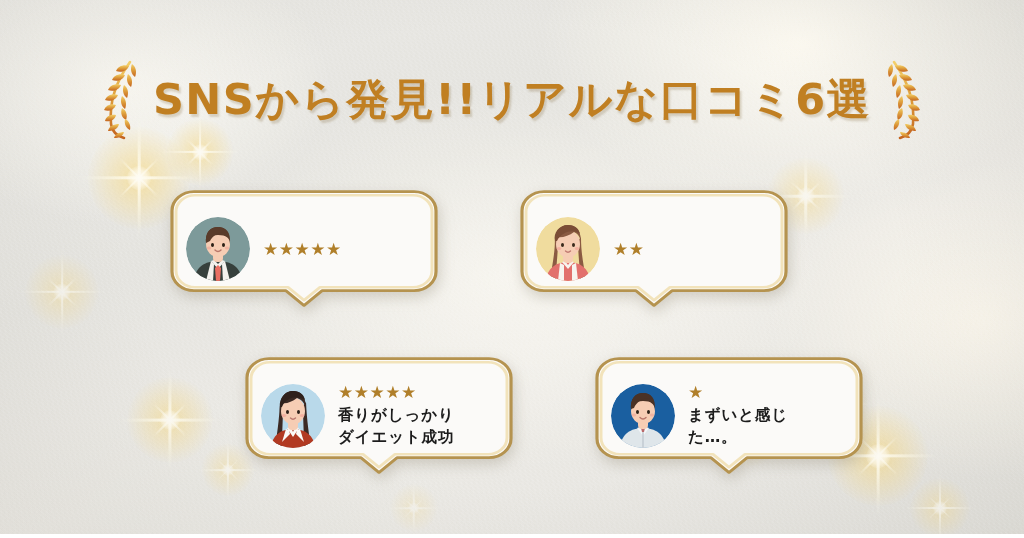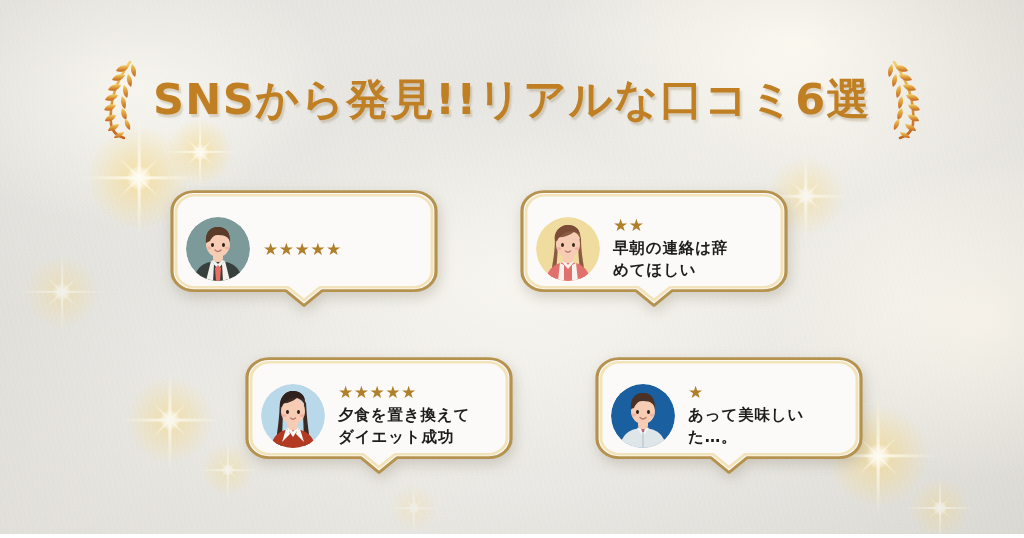--- a/index.html
+++ b/index.html
@@ -389,22 +389,20 @@
           <path d="M19 24 C17 16 23 8 32 8 C38 8 43 11 44 17 C38 12 26 14 21 24 Z" fill="#7b4d36"></path>
           <ellipse cx="26.5" cy="28" rx="1.5" ry="2" fill="#3a2a1c"></ellipse>
           <ellipse cx="37.5" cy="28" rx="1.5" ry="2" fill="#3a2a1c"></ellipse>
           <ellipse cx="23" cy="31.5" rx="2.2" ry="1.6" fill="#f3a79a" opacity=".75"></ellipse>
           <ellipse cx="41" cy="31.5" rx="2.2" ry="1.6" fill="#f3a79a" opacity=".75"></ellipse>
           <path d="M29.5 34 Q32 36.5 34.5 34" stroke="#c07a72" stroke-width="1.4" fill="none" stroke-linecap="round"></path>
         </svg>
       </div>
       <div class="review-body">
         <div class="stars">★★</div>
-        <div class="review-text">早朝の連絡は辞
-めてほしい</div>
       </div>
     </div>
   </div>
 
   <div class="card" id="card-3">
     <div class="frame">
       <svg viewBox="0 0 268 136" preserveAspectRatio="none">
         <path d="M24 2 H244 A22 22 0 0 1 266 24 V94 A22 22 0 0 1 244 116 H152 L134 133 L116 116 H24 A22 22 0 0 1 2 94 V24 A22 22 0 0 1 24 2 Z" fill="#fbfaf8" stroke="#b5934f" stroke-width="3.2" stroke-linejoin="round"></path>
         <path d="M25 6 H243 A19 19 0 0 1 262 25 V93 A19 19 0 0 1 243 112 H150 L134 127 L118 112 H25 A19 19 0 0 1 6 93 V25 A19 19 0 0 1 25 6 Z" fill="none" stroke="#f2e3bb" stroke-width="3" stroke-linejoin="round"></path>
       </svg>
@@ -425,21 +423,21 @@
           <path d="M19 23 C18 14 24 7 32 7 C38 7 43 10 44 16 C37 11 25 13 21 23 Z" fill="#2f211c"></path>
           <ellipse cx="26.5" cy="28" rx="1.5" ry="2" fill="#2b1f18"></ellipse>
           <ellipse cx="37.5" cy="28" rx="1.5" ry="2" fill="#2b1f18"></ellipse>
           <ellipse cx="23" cy="31.5" rx="2.2" ry="1.6" fill="#f2a698" opacity=".75"></ellipse>
           <ellipse cx="41" cy="31.5" rx="2.2" ry="1.6" fill="#f2a698" opacity=".75"></ellipse>
           <path d="M29.5 34 Q32 36.5 34.5 34" stroke="#bb7a70" stroke-width="1.4" fill="none" stroke-linecap="round"></path>
         </svg>
       </div>
       <div class="review-body">
         <div class="stars">★★★★★</div>
-        <div class="review-text">夕食を置き換えて
+        <div class="review-text">香りがしっかり
 ダイエット成功</div>
       </div>
     </div>
   </div>
 
   <div class="card" id="card-4">
     <div class="frame">
       <svg viewBox="0 0 268 136" preserveAspectRatio="none">
         <path d="M24 2 H244 A22 22 0 0 1 266 24 V94 A22 22 0 0 1 244 116 H152 L134 133 L116 116 H24 A22 22 0 0 1 2 94 V24 A22 22 0 0 1 24 2 Z" fill="#fbfaf8" stroke="#b5934f" stroke-width="3.2" stroke-linejoin="round"></path>
         <path d="M25 6 H243 A19 19 0 0 1 262 25 V93 A19 19 0 0 1 243 112 H150 L134 127 L118 112 H25 A19 19 0 0 1 6 93 V25 A19 19 0 0 1 25 6 Z" fill="none" stroke="#f2e3bb" stroke-width="3" stroke-linejoin="round"></path>
@@ -459,19 +457,19 @@
           <path d="M20 25 C19 15 25 9 32 9 C36 9 40 11 42 15 C35 13 26 16 23 24 Z" fill="#4a3226"></path>
           <ellipse cx="26.5" cy="28" rx="1.5" ry="2" fill="#2b2016"></ellipse>
           <ellipse cx="37.5" cy="28" rx="1.5" ry="2" fill="#2b2016"></ellipse>
           <ellipse cx="23" cy="31" rx="2.2" ry="1.6" fill="#f0a898" opacity=".7"></ellipse>
           <ellipse cx="41" cy="31" rx="2.2" ry="1.6" fill="#f0a898" opacity=".7"></ellipse>
           <path d="M29 33.5 Q32 36.5 35 33.5" stroke="#b9776a" stroke-width="1.4" fill="none" stroke-linecap="round"></path>
         </svg>
       </div>
       <div class="review-body">
         <div class="stars">★</div>
-        <div class="review-text">あって美味しい
+        <div class="review-text">まずいと感じ
 た…。</div>
       </div>
     </div>
   </div>
 
 </div>
 
 </body></html>

